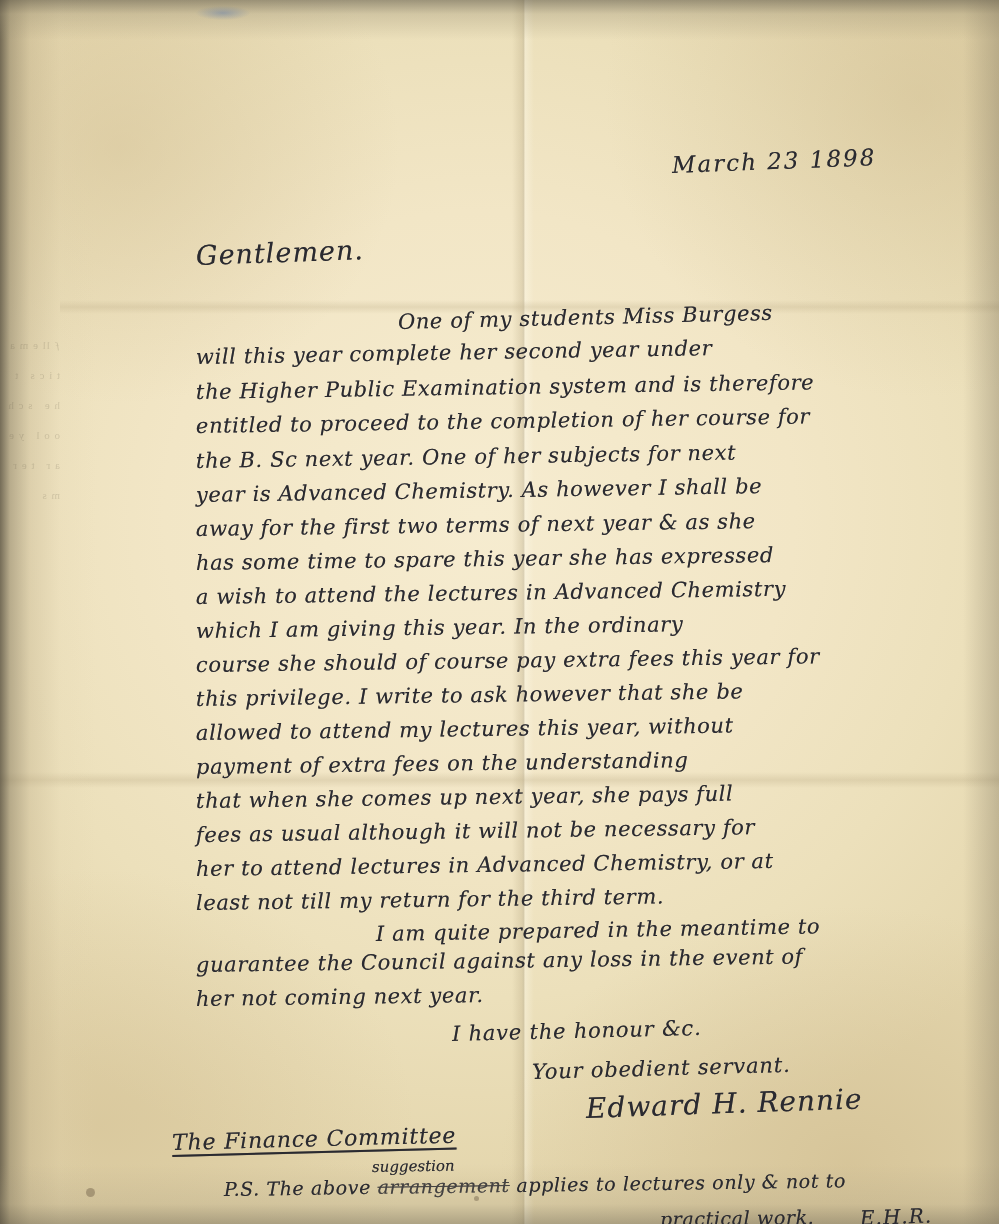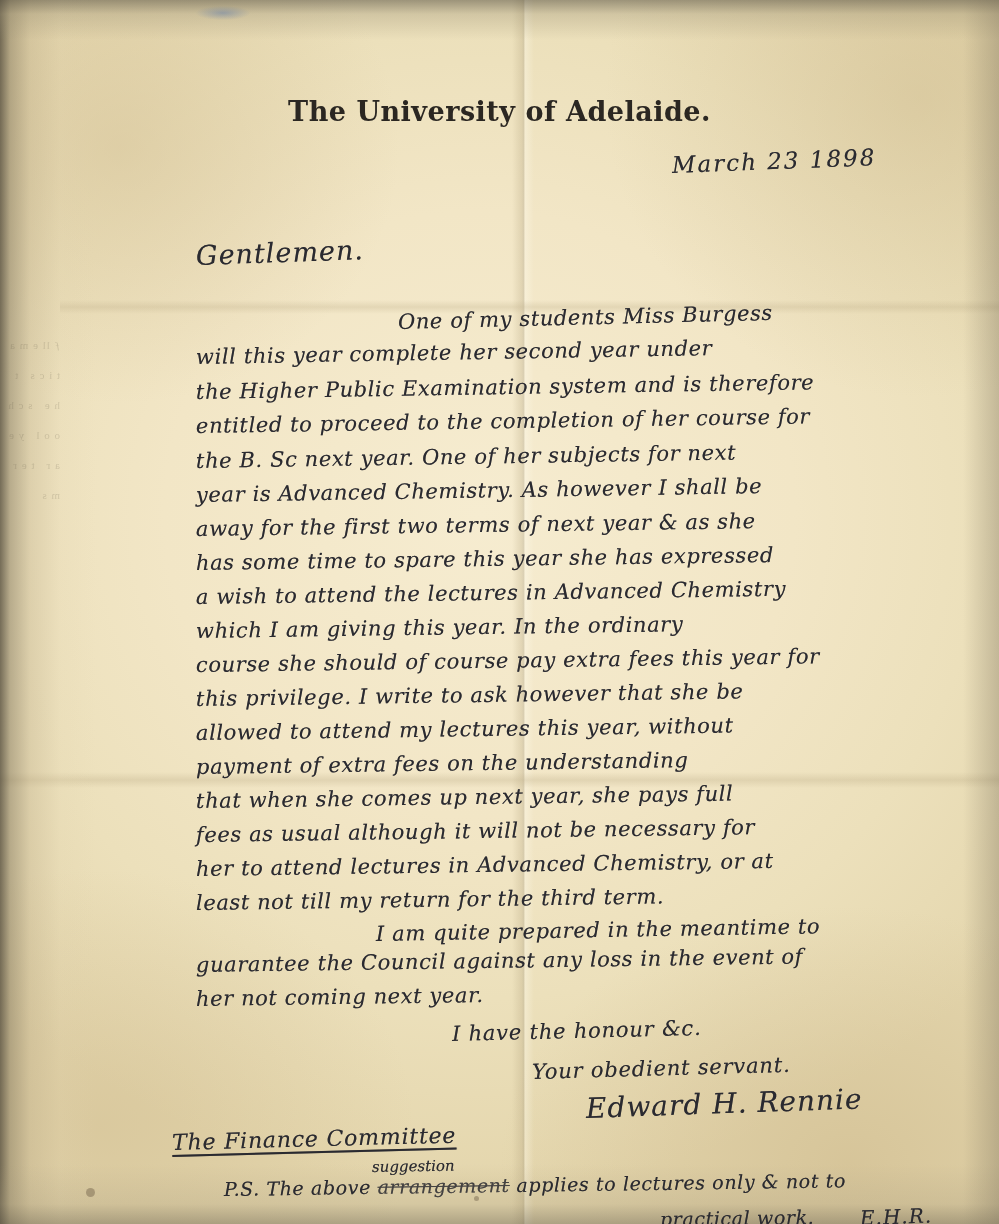--- a/index.html
+++ b/index.html
@@ -200,21 +200,20 @@
   <div class="edge-top"></div>
   <div class="edge-bottom"></div>
   <div class="edge-right"></div>
   <div class="blot-blue"></div>
   <div class="speck" style="left:86px; top:1188px; width:9px; height:9px;"></div>
   <div class="speck" style="left:474px; top:1196px; width:5px; height:5px;"></div>
   <div class="showthrough">
     ƒ ll e m a t i c s &nbsp; t h e &nbsp; s c h o o l &nbsp; y e a r &nbsp; t e r m s
   </div>
 
-  <div class="letterhead">The University of Adelaide.</div>
 
   <div class="hand date" style="left:672px; top:152px;">March 23  1898</div>
 
   <div class="hand salutation" style="left:196px; top:240px;">Gentlemen.</div>
 
   <div class="hand body-line" style="left:398px; top:310px; transform:rotate(-1.4deg);">One of my students Miss Burgess</div>
   <div class="hand body-line" style="left:196px; top:345px; transform:rotate(-1.0deg);">will this year complete her second year under</div>
   <div class="hand body-line" style="left:196px; top:380px; transform:rotate(-0.9deg);">the Higher Public Examination system and is therefore</div>
   <div class="hand body-line" style="left:196px; top:414px; transform:rotate(-0.9deg);">entitled to proceed to the completion of her course for</div>
   <div class="hand body-line" style="left:196px; top:449px; transform:rotate(-0.9deg);">the B. Sc next year.  One of her subjects for next</div>

